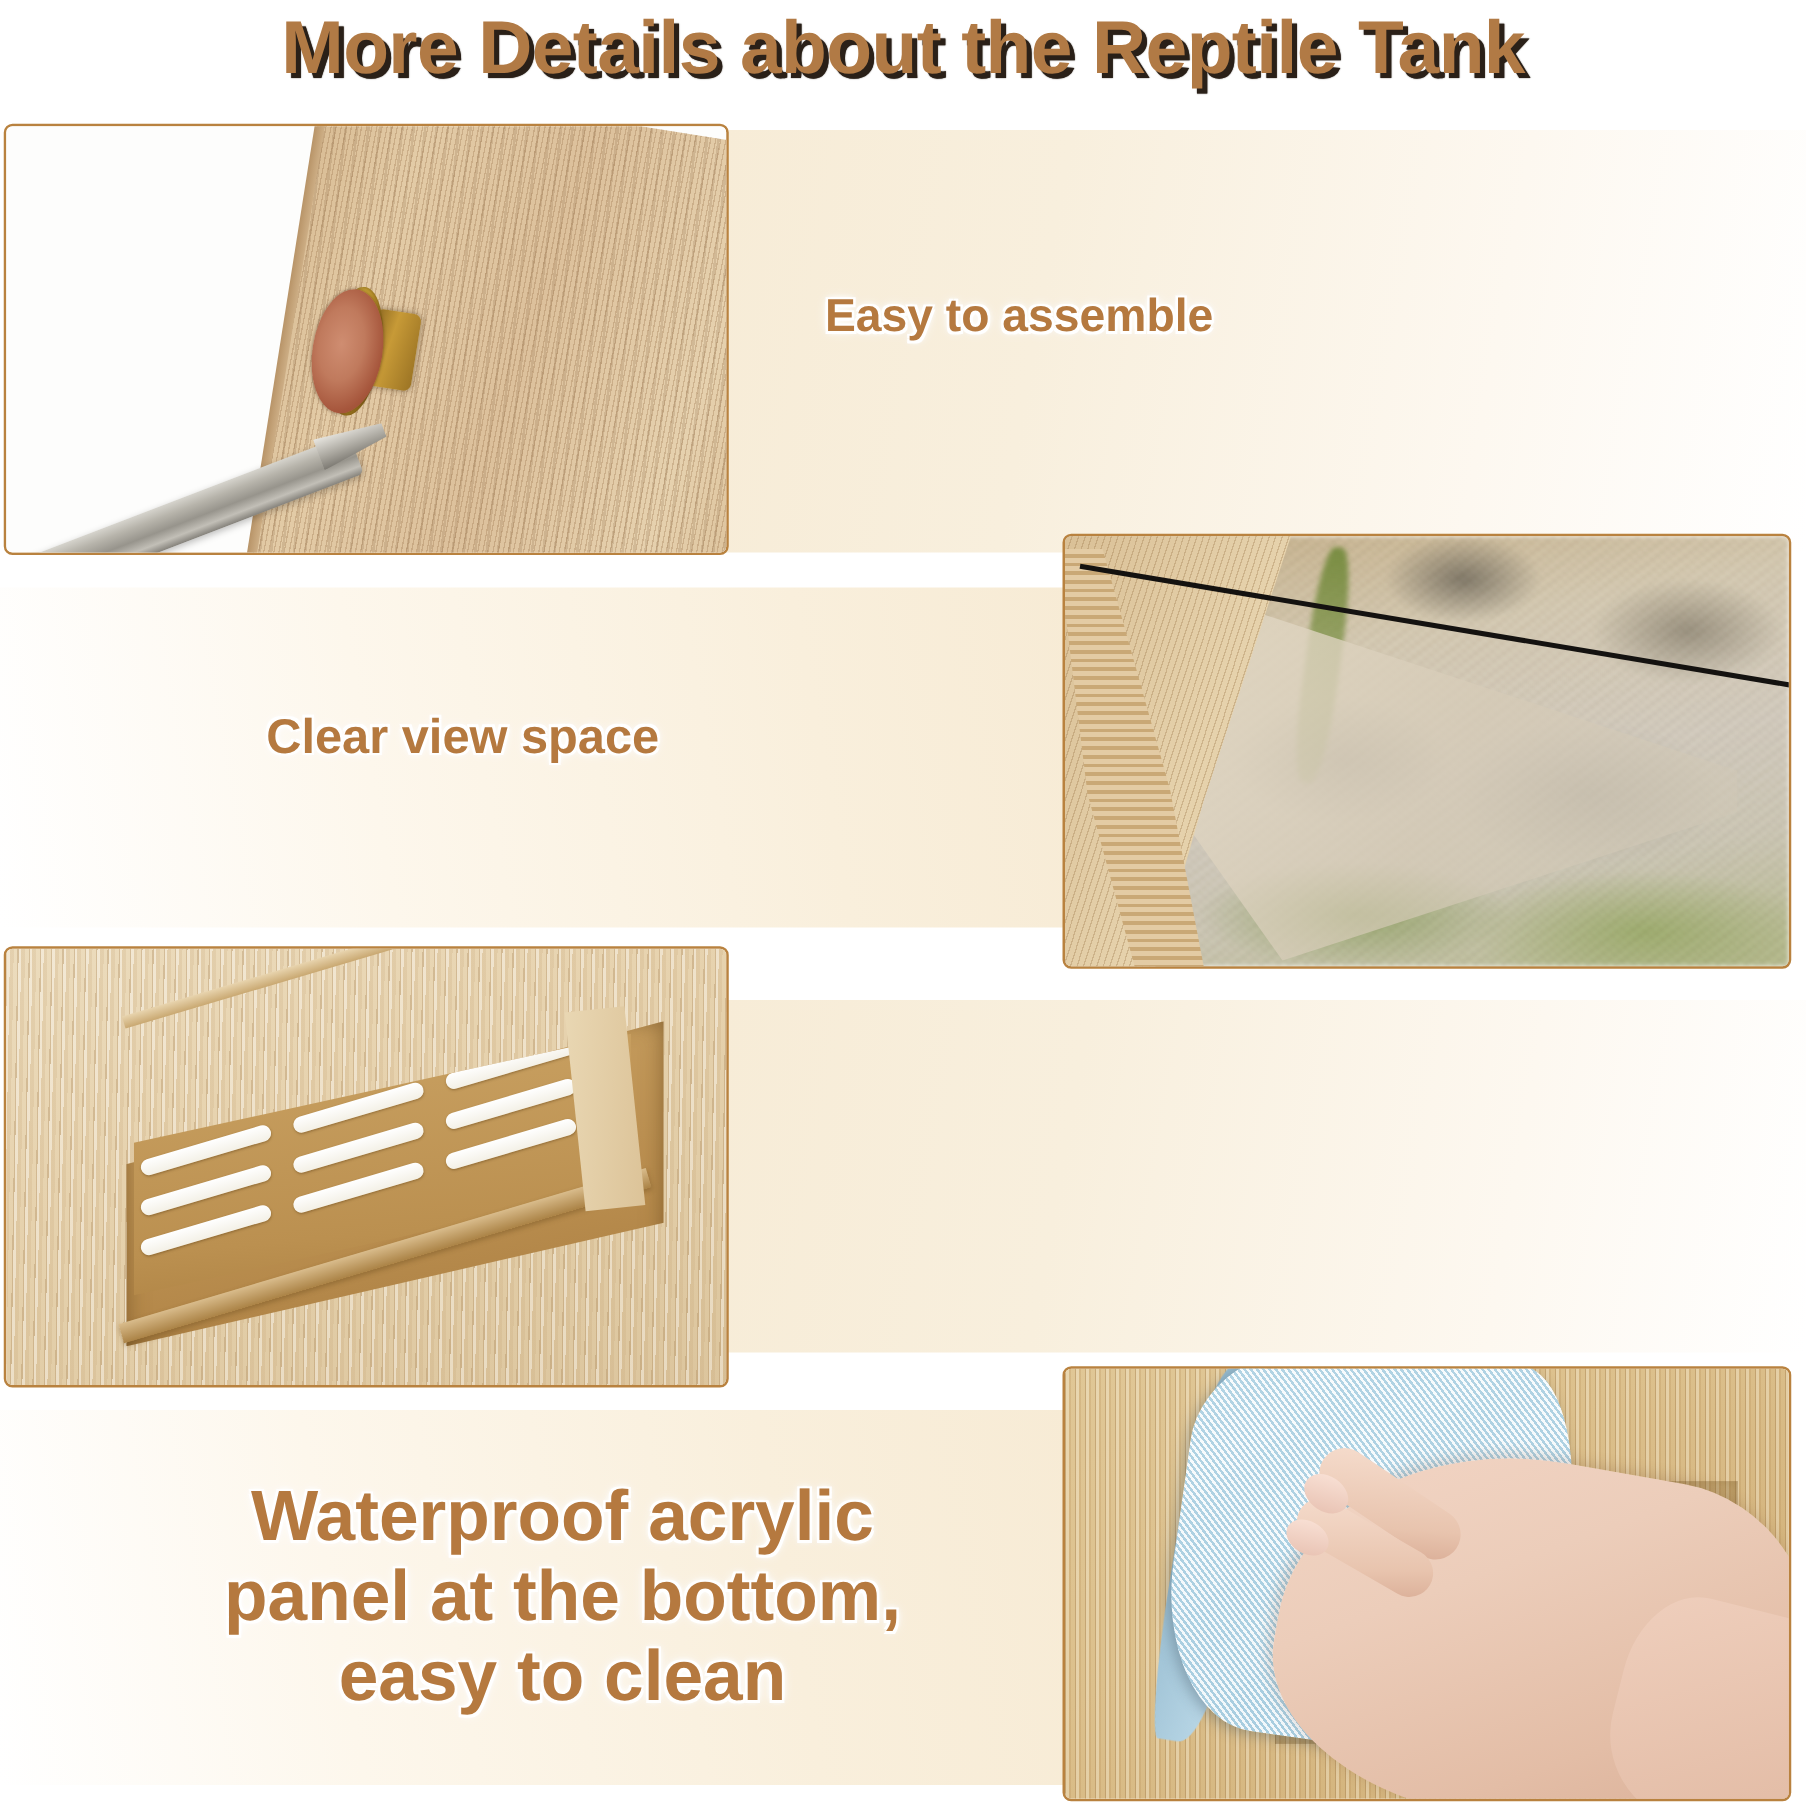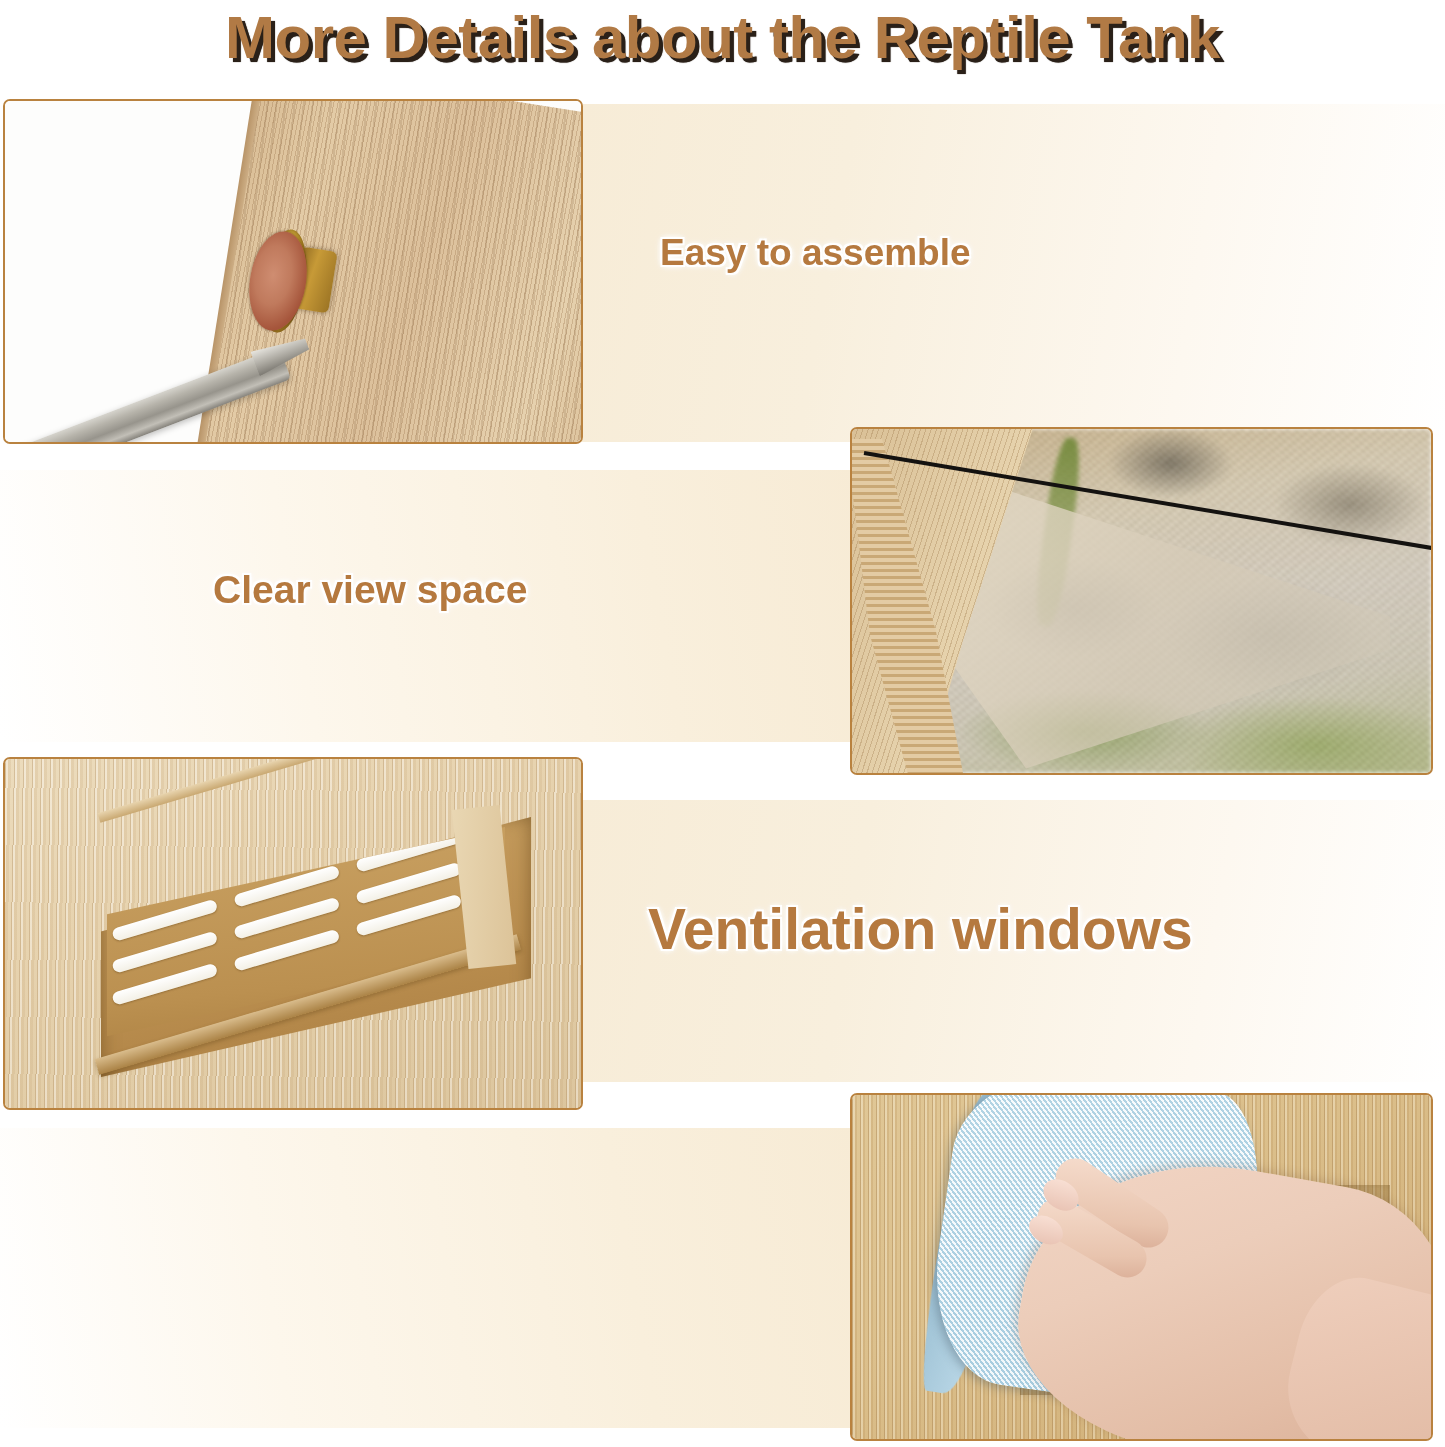--- a/index.html
+++ b/index.html
@@ -329,22 +329,24 @@
             <div class="p3-slot" style="left: 250px; width: 108px; top: 32.75px; transform: rotate(-16.5deg); transform-origin: left center;"></div>
             <div class="p3-slot" style="left: 250px; width: 108px; top: 64.75px; transform: rotate(-16.5deg); transform-origin: left center;"></div>
             <div class="p3-slot" style="left: 250px; width: 108px; top: 96.75px; transform: rotate(-16.5deg); transform-origin: left center;"></div>
           </div>
       </div>
       <div class="p3-edge-top"></div>
       <div class="p3-edge-bot"></div>
       <div class="p3-rightpost"></div>
     </div>
   </div>
-  <div class="caption cap-vent">Ventilation windows</div>
-
+
+  <div class="caption cap-clean">Waterproof acrylic
+panel at the bottom,
+easy to clean</div>
   <div class="panel p4">
     <div class="ph">
       <div class="p4-wood"></div>
       <div class="p4-acryl"></div>
       <div class="p4-vent" id="vent-slots-small">
           <div class="p4-vslot" style="left: 0px; width: 56px; top: 8px;"></div>
           <div class="p4-vslot" style="left: 0px; width: 56px; top: 23px;"></div>
           <div class="p4-vslot" style="left: 0px; width: 56px; top: 38px;"></div>
           <div class="p4-vslot" style="left: 0px; width: 56px; top: 53px;"></div>
           <div class="p4-vslot" style="left: 0px; width: 56px; top: 68px;"></div>

